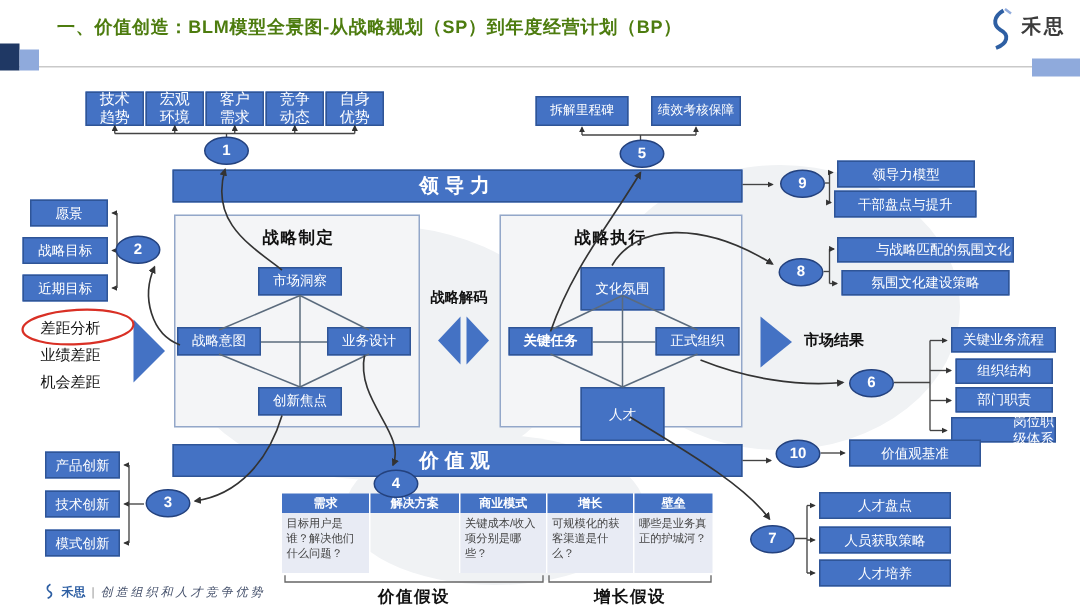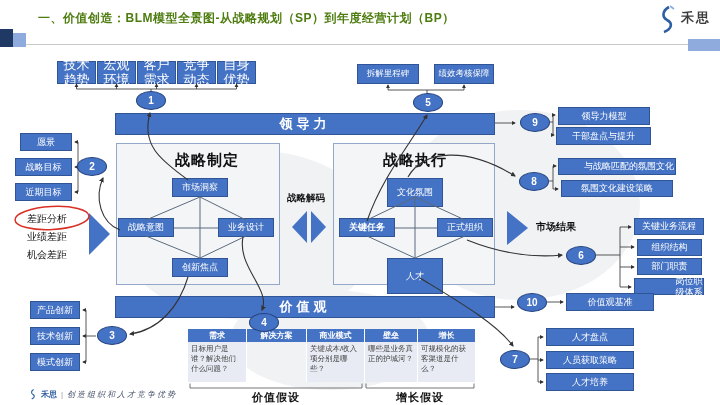--- a/index.html
+++ b/index.html
@@ -12,26 +12,26 @@
   .rule{left:0;top:44px;width:720px;height:1px;background:#c9c9c9;z-index:1;}
   .sq-dark{left:0;top:29px;width:13px;height:18px;background:#1F3864;z-index:2;}
   .sq-light{left:13px;top:33px;width:13px;height:14px;background:#8FAADC;z-index:2;}
   .sq-right{left:688px;top:39px;width:32px;height:12px;background:#8FAADC;z-index:2;}
   .brand{left:681px;top:9px;font-size:13px;color:#3c3c3c;letter-spacing:2px;font-weight:bold;z-index:5;}
   .brandmark{left:654px;top:4px;z-index:5;}
   
   .bluebox{position:absolute;background:#4472C4;border:1px solid #2F5597;color:#fff;
            display:flex;align-items:center;justify-content:center;text-align:center;
            font-size:9px;line-height:1.15;z-index:4;box-sizing:border-box;}
-  .envbox{white-space:pre-line;font-size:13px;}
+  .envbox{white-space:pre-line;font-size:10px;}
   .banner{position:absolute;left:115px;width:380px;height:22px;background:#4472C4;border:1px solid #2F5597;
           color:#fff;font-size:13px;font-weight:bold;letter-spacing:4px;display:flex;align-items:center;justify-content:center;z-index:3;box-sizing:border-box;}
   .container{position:absolute;top:143px;width:164px;height:142px;background:#f4f5f7;
              border:1px solid #93a7c9;z-index:2;box-sizing:border-box;}
-  .ctitle{position:absolute;top:8px;font-size:15px;font-weight:bold;color:#111;letter-spacing:1px;z-index:4;text-align:center;}
+  .ctitle{position:absolute;top:8px;font-size:11px;font-weight:bold;color:#111;letter-spacing:1px;z-index:4;text-align:center;}
   .circle{position:absolute;width:30px;height:19px;background:#4472C4;border:1.5px solid #24427e;border-radius:50%;
           color:#fff;font-size:10px;font-weight:bold;display:flex;align-items:center;justify-content:center;z-index:6;box-sizing:border-box;}
   .blacktext{position:absolute;font-size:10px;color:#111;z-index:4;white-space:nowrap;}
   .boldtext{font-weight:bold;}
   
   .vtable{position:absolute;left:188px;top:329px;width:288px;display:flex;z-index:4;}
   .vcol{display:flex;flex-direction:column;border-right:1px solid #fff;}
   .vhead{height:13px;background:#4472C4;color:#fff;font-size:8px;font-weight:bold;
          display:flex;align-items:center;justify-content:center;}
   .vcell{height:40px;background:#E8EBF4;color:#444;font-size:7.5px;line-height:1.3;
@@ -138,27 +138,27 @@
       <div class="vhead">需求</div>
       <div class="vcell">目标用户是谁？解决他们什么问题？</div>
     </div>
   <div class="vcol" style="width:60px;">
       <div class="vhead">解决方案</div>
     </div>
   <div class="vcol" style="width:58px;">
       <div class="vhead">商业模式</div>
       <div class="vcell">关键成本/收入项分别是哪些？</div>
     </div>
+  <div class="vcol" style="width:58px;">
+      <div class="vhead">增长</div>
+      <div class="vcell">可规模化的获客渠道是什么？</div>
+    </div>
   <div class="vcol" style="width:53px;">
       <div class="vhead">壁垒</div>
       <div class="vcell">哪些是业务真正的护城河？</div>
-    </div>
-  <div class="vcol" style="width:58px;">
-      <div class="vhead">增长</div>
-      <div class="vcell">可规模化的获客渠道是什么？</div>
     </div>
 </div>
 <div class="hypo" style="left:252px;top:390px;">价值假设</div>
 <div class="hypo" style="left:396px;top:390px;">增长假设</div>
 
 <div class="footer">
   <svg width="9" height="12" viewBox="0 0 24 30">
     <path d="M15,3 C8,7 8,13 13,16 C19,19 18,25 10,28" stroke="#2E5FA3" stroke-width="3" fill="none"></path>
   </svg>
   <span class="fbrand">禾思</span>

